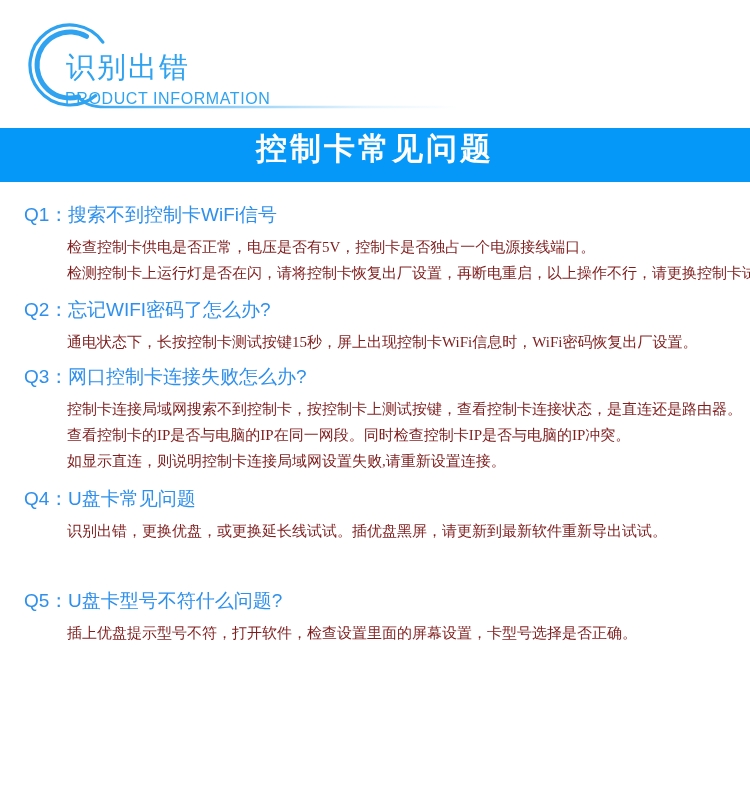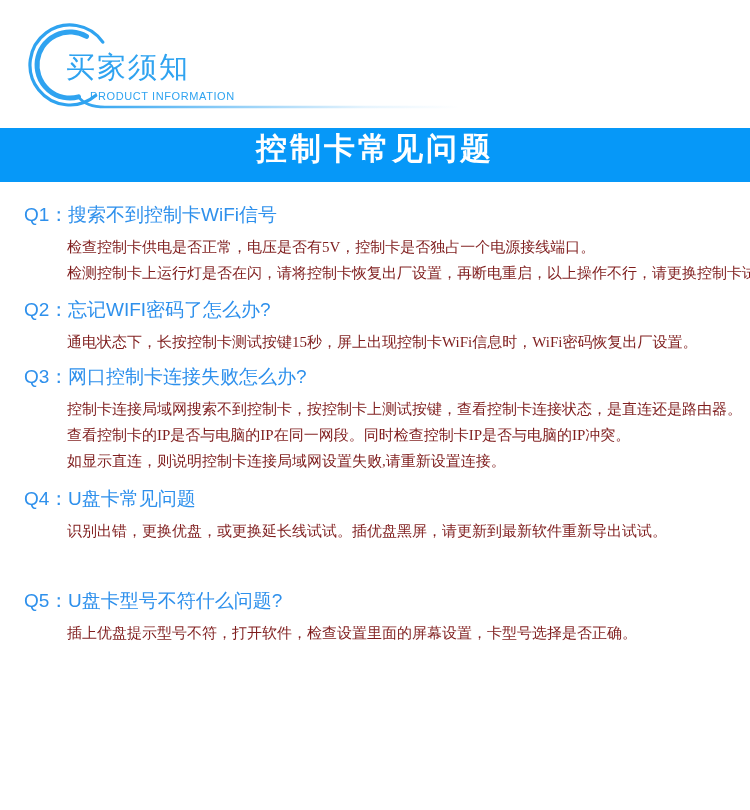--- a/index.html
+++ b/index.html
@@ -13,22 +13,22 @@
   }
 
   
   .brand-svg { position: absolute; left: 20px; top: 22px; }
   .brand-title {
     position: absolute; left: 66px; top: 48px;
     font-size: 29px; color: #2fa3f0; letter-spacing: 2px;
     white-space: nowrap;
   }
   .brand-subtitle {
-    position: absolute; left: 90px; top: 90px;
-    font-size: 11px; color: #2fa3f0; letter-spacing: 0.6px;
+    position: absolute; left: 65px; top: 90px;
+    font-size: 16px; color: #2fa3f0; letter-spacing: 0.6px;
     white-space: nowrap;
   }
 
   
   .banner {
     position: absolute; left: 0; top: 128px;
     width: 750px; height: 54px;
     background: #0698f8;
     display: flex; justify-content: center;
   }
@@ -71,21 +71,21 @@
           <stop offset="1" stop-color="#2fa3f0" stop-opacity="0"></stop>
         </linearGradient>
       </defs>
 
       <path d="M 82.8 20.1 A 40 40 0 1 0 75.7 73.6" fill="none" stroke="#2fa3f0" stroke-width="3.2" stroke-linecap="round"></path>
 
       <path d="M 66.5 14.4 A 33 33 0 1 0 58.5 74.9" fill="none" stroke="#2fa3f0" stroke-width="5" stroke-linecap="round"></path>
 
       <path d="M 58.5 74.9 Q 66 85 85 85 L 438 85" fill="none" stroke="url(#fade)" stroke-width="2.6" stroke-linecap="round"></path>
     </svg>
-    <div class="brand-title">买家须知</div>
+    <div class="brand-title">识别出错</div>
     <div class="brand-subtitle">PRODUCT INFORMATION</div>
   </header>
 
   <div class="banner">
     <span class="banner-title">控制卡常见问题</span>
   </div>
 
   <section class="faq s1">
     <div class="qhead">
       <span class="qlabel">Q1：</span><span class="qtitle">搜索不到控制卡WiFi信号</span>

